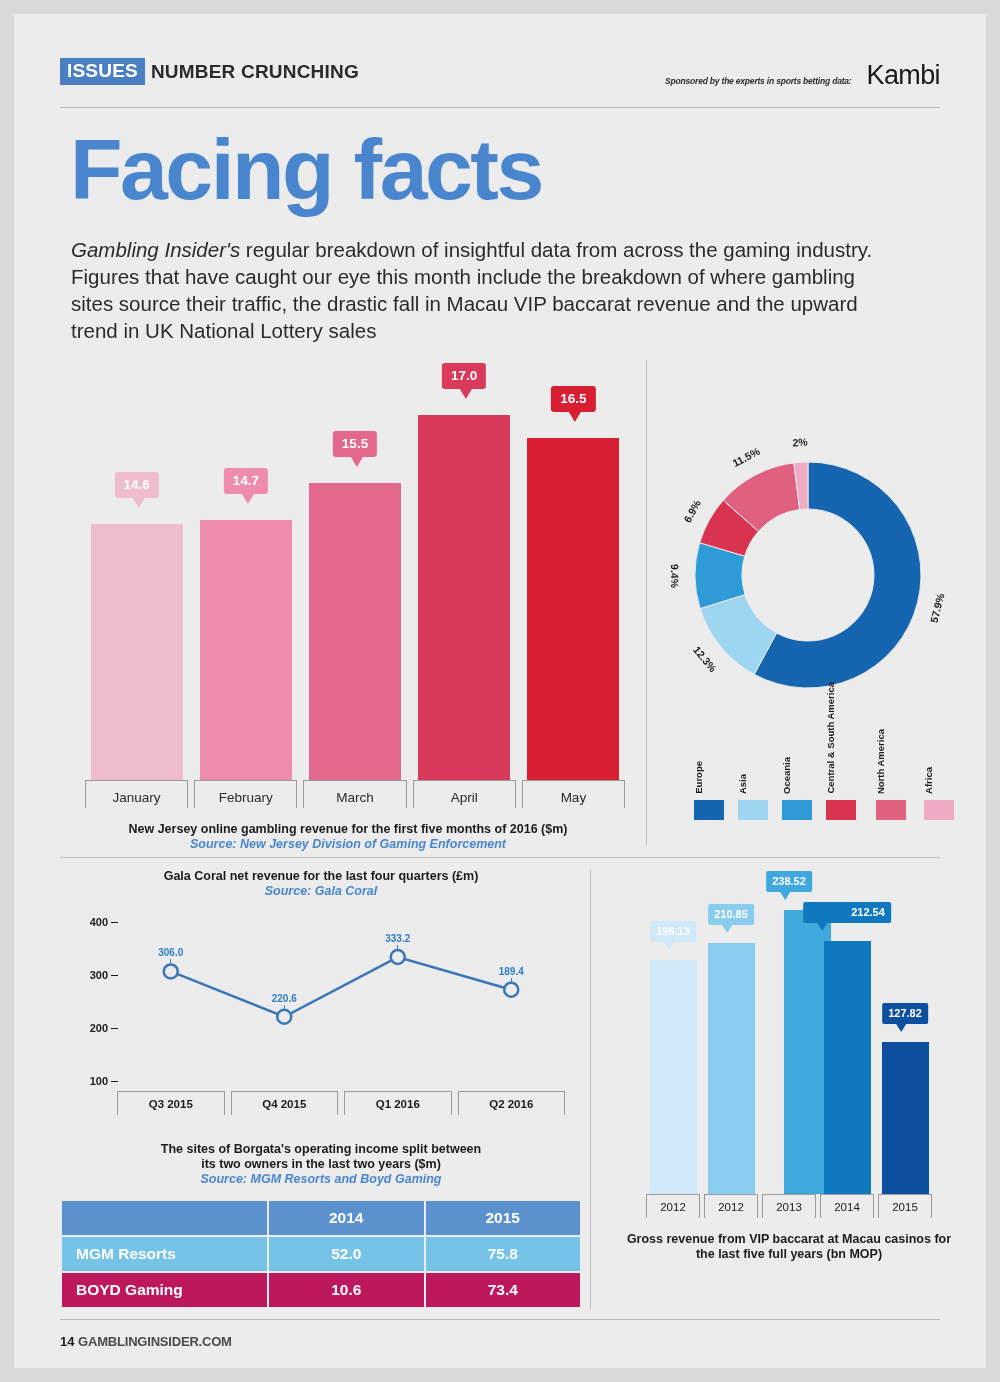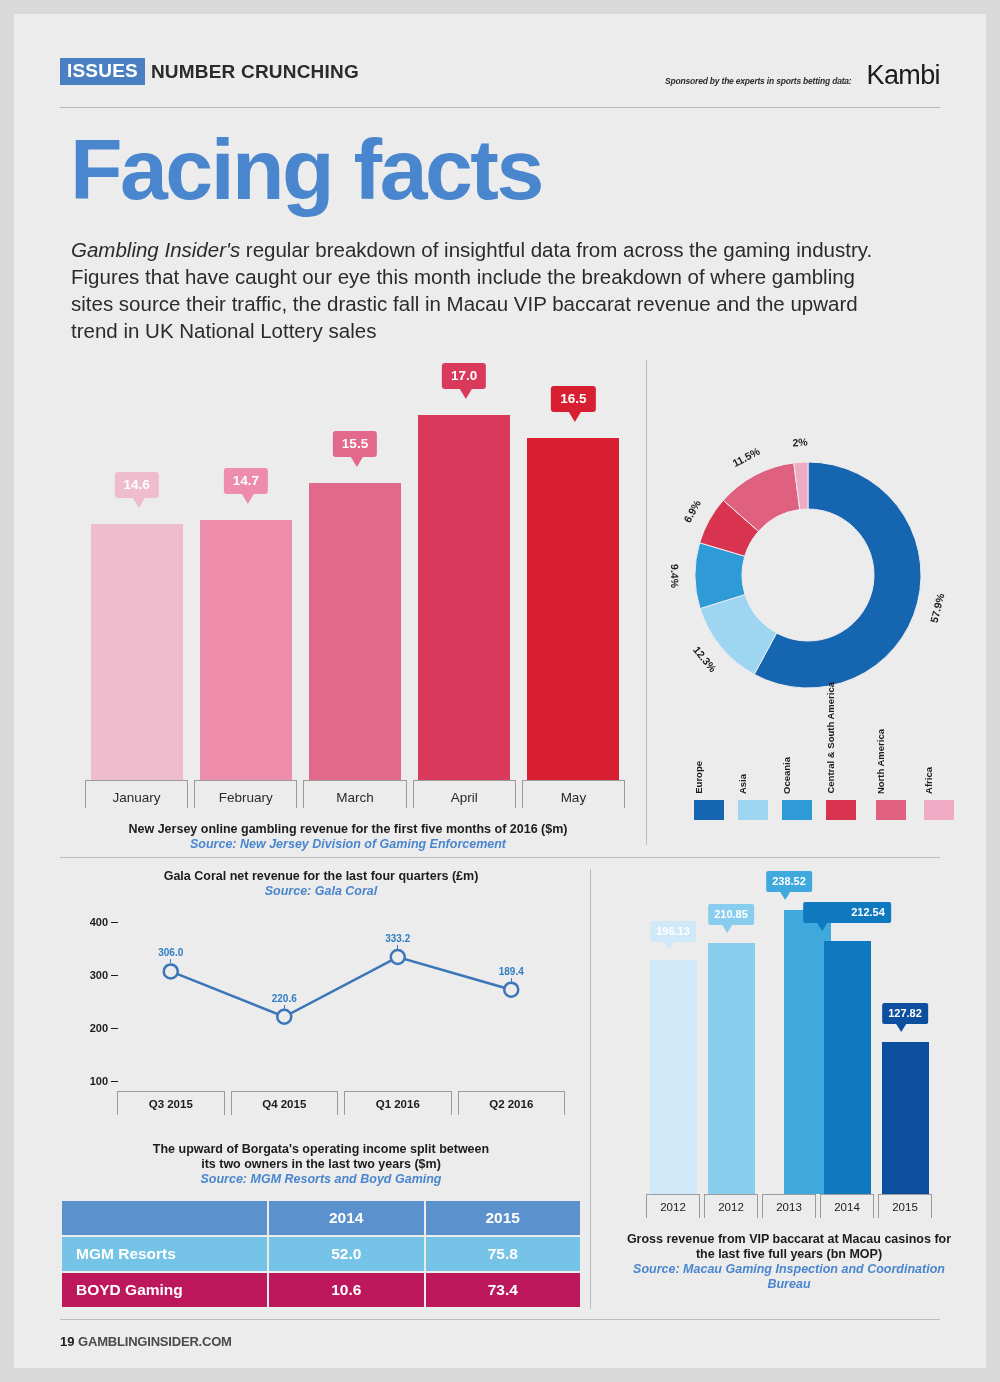--- a/index.html
+++ b/index.html
@@ -350,21 +350,21 @@
           <span>Q1 2016</span>
         </div>
         <div class="gala-tick" style="left: 343.5px; width: 107.5px;">
           <span>Q2 2016</span>
         </div>
       </div>
   </div>
 
   <div id="borgata">
     <div class="caption" id="borgata-title">
-      <span>The upward of Borgata's operating income split between</span><br>
+      <span>The sites of Borgata's operating income split between</span><br>
       <span>its two owners in the last two years ($m)</span>
       <span class="src">Source: MGM Resorts and Boyd Gaming</span>
     </div>
     <table class="btable">
       <thead>
         <tr>
           <th class="blank" style="width:205px"></th>
           <th>2014</th>
           <th>2015</th>
         </tr>
@@ -419,22 +419,21 @@
         </div>
         <div class="macau-tick" style="left: 176px; width: 54px;">
           <span>2014</span>
         </div>
         <div class="macau-tick" style="left: 234px; width: 54px;">
           <span>2015</span>
         </div>
       </div>
     <div class="caption" id="macau-caption">
       <span>Gross revenue from VIP baccarat at Macau casinos for the last five full years (bn MOP)</span>
-      <span class="src">Source: Macau Gaming Inspection and Coordination Bureau</span>
     </div>
   </div>
 
   <div class="footer">
-    <span class="pg">19</span>
+    <span class="pg">14</span>
     <span class="site">GAMBLINGINSIDER.COM</span>
   </div>
 
 </div>
 
 </body></html>

